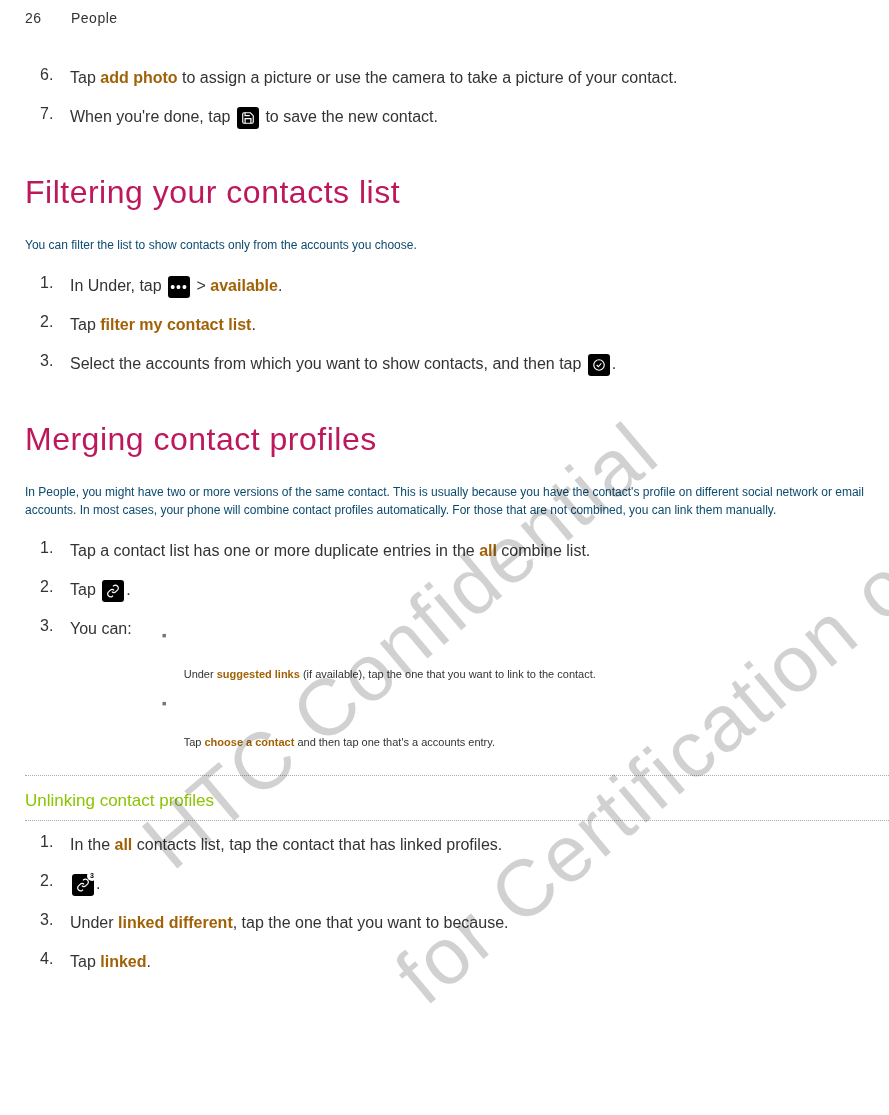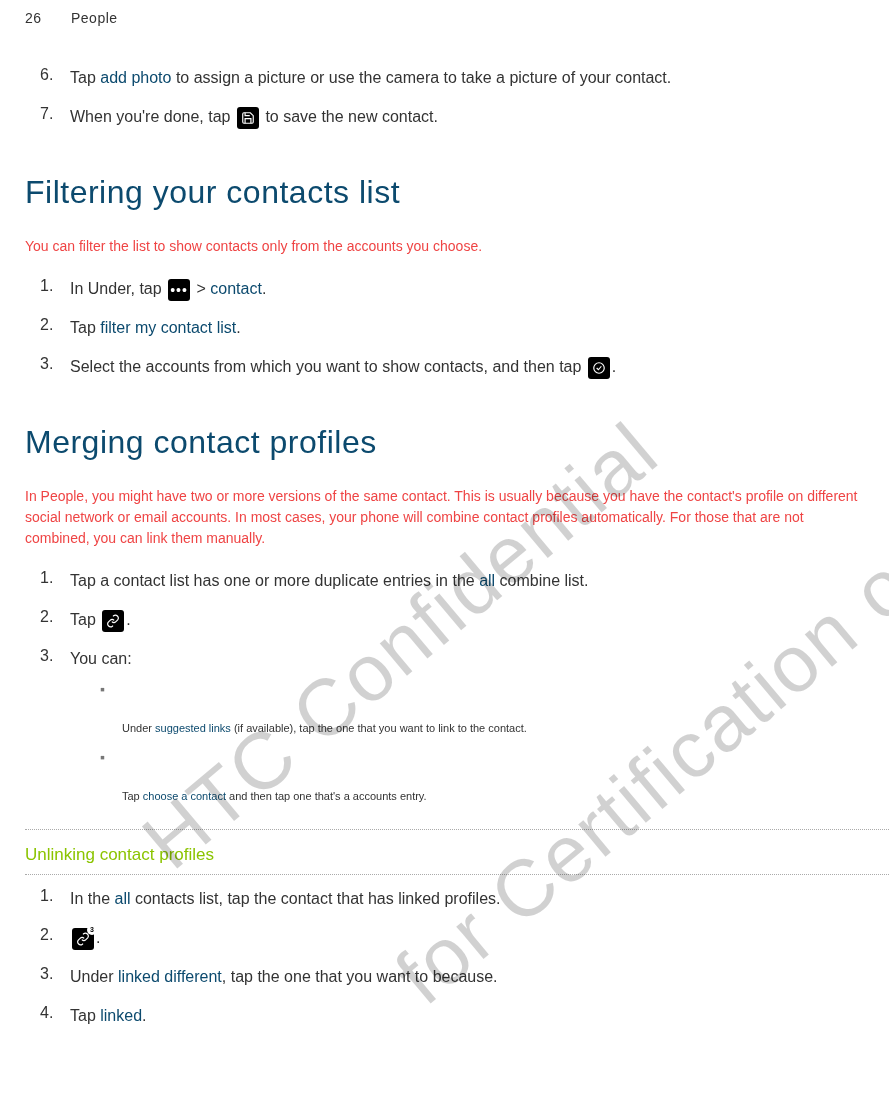--- a/index.html
+++ b/index.html
@@ -20,31 +20,31 @@
       color: #333;
       margin-bottom: 40px;
       letter-spacing: 0.5px;
     }
     .header .num { display: inline-block; margin-right: 25px; }
     .ol-main { list-style: none; margin-left: 15px; }
     .ol-main li { margin-bottom: 15px; display: flex; }
     .ol-main .num { width: 30px; flex-shrink: 0; font-size: 16px; color: #333; }
     .ol-main .txt { font-size: 16px; line-height: 1.5; color: #333; }
     h2.green {
-      color: #0c4a6e;
+      color: #be185d;
       font-size: 32px;
       font-weight: normal;
       margin-top: 45px;
       margin-bottom: 25px;
       letter-spacing: 0.5px;
     }
     p.lead {
-      font-size: 14px;
+      font-size: 12px;
       line-height: 1.5;
-      color: #ef4444;
+      color: #0c4a6e;
       margin-bottom: 20px;
     }
     .icon-box {
       display: inline-flex;
       align-items: center;
       justify-content: center;
       width: 22px;
       height: 22px;
       background: #000;
       border-radius: 3px;
@@ -81,21 +81,21 @@
     }
     .dotted-wrap::before,
     .dotted-wrap::after {
       content: "";
       position: absolute;
       left: 0; right: -25px;
       border-top: 1px dotted #aaa;
     }
     .dotted-wrap::before { top: 0; }
     .dotted-wrap::after { bottom: 0; }
-    b.bold { font-weight: normal; color: #0c4a6e; }
+    b.bold { font-weight: bold; color: #a16207; }
     .watermark {
       position: absolute;
       font-size: 80px;
       color: rgba(0,0,0,0.18);
       font-weight: normal;
       pointer-events: none;
       white-space: nowrap;
       transform-origin: center;
       letter-spacing: 2px;
       font-family: Arial, sans-serif;
@@ -134,21 +134,21 @@
   </ul>
 
   <h2 class="green">Filtering your contacts list</h2>
   <p class="lead">You can filter the list to show contacts only from the accounts you choose.</p>
   <ul class="ol-main">
     <li>
       <span class="num">1.</span>
       <span class="txt">
         <span>In Under, tap </span><span class="icon-box">
             <span class="icon-dots">•••</span>
-          </span><span> &gt; </span><b class="bold">contact</b><span>.</span>
+          </span><span> &gt; </span><b class="bold">available</b><span>.</span>
       </span>
     </li>
     <li>
       <span class="num">2.</span>
       <span class="txt">
         <span>Tap </span><b class="bold">filter my contact list</b><span>.</span>
       </span>
     </li>
     <li>
       <span class="num">3.</span>
@@ -178,21 +178,21 @@
         <span>Tap </span><span class="icon-box icon-link">
             <svg viewBox="0 0 24 24" fill="none" stroke="#fff" stroke-width="2">
               <path d="M10 13a5 5 0 0 0 7 0l3-3a5 5 0 0 0-7-7l-1 1"></path>
               <path d="M14 11a5 5 0 0 0-7 0l-3 3a5 5 0 0 0 7 7l1-1"></path>
             </svg>
           </span><span>.</span>
       </span>
     </li>
     <li>
       <span class="num">3.</span>
-      <span class="txt" style="flex-direction:column;display:flex">
+      <span class="txt" style="flex-direction:row;display:flex">
         <span>You can:</span>
         <ul class="sub-ul">
           <li>
             <span class="bullet">▪</span>
             <span class="txt">
               <span>Under </span><b class="bold">suggested links</b><span> (if available), tap the one that you want to link to the contact.</span>
             </span>
           </li>
           <li>
             <span class="bullet">▪</span>

